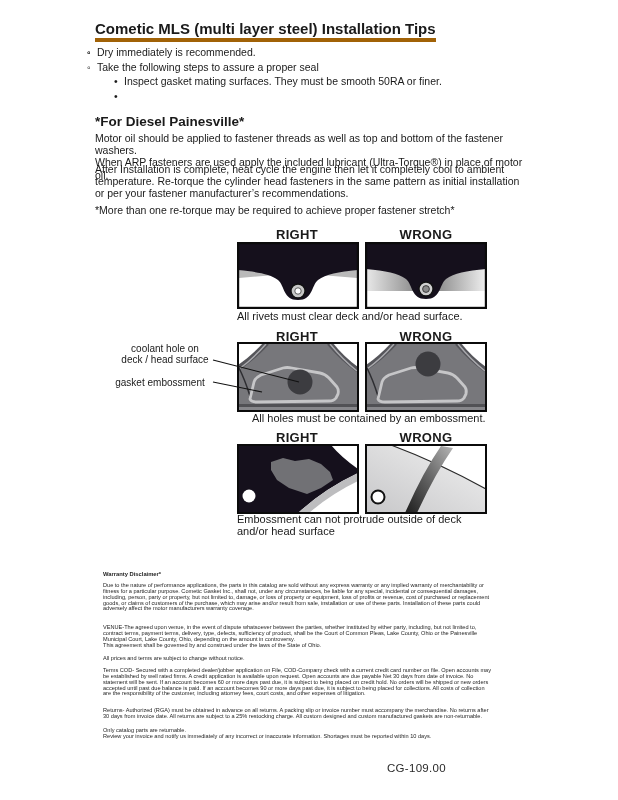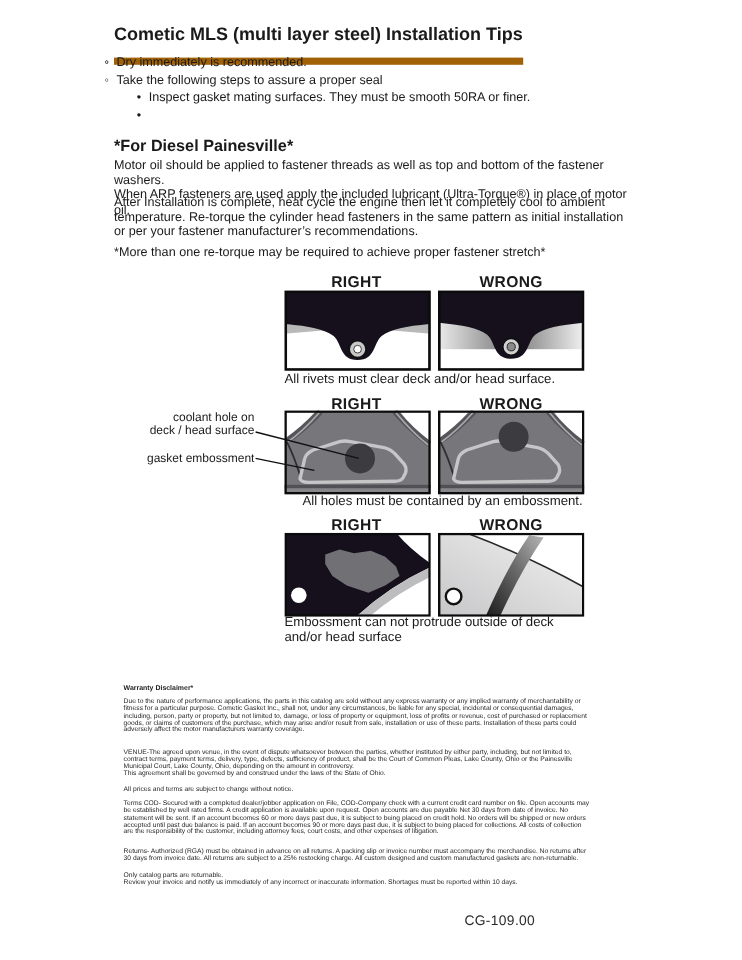--- a/index.html
+++ b/index.html
@@ -1,29 +1,29 @@
 <!DOCTYPE html>
 <html><head>
 <meta charset="utf-8">
 <style>
   html,body{margin:0;padding:0;background:#fff;}
   .page{position:relative;width:618px;height:800px;background:#ffffff;overflow:hidden;
         font-family:"Liberation Sans", sans-serif;color:#1a1a1a;}
   .abs{position:absolute;}
-  .title{font-size:15px;font-weight:bold;border-bottom:6px solid #a16207;padding-bottom:11px;white-space:nowrap;}
+  .title{font-size:15px;font-weight:bold;border-bottom:4px solid #a16207;padding-bottom:1px;white-space:nowrap;}
   .bullets{left:87px;top:45px;width:480px;font-size:10.5px;}
   .brow{position:relative;line-height:14.7px;padding-left:10px;}
   .brow.sub{margin-left:27px;}
   .bmark{position:absolute;left:0;top:0;}
   .h2{font-size:13.5px;font-weight:bold;white-space:nowrap;}
   .para{font-size:10.5px;line-height:12.2px;white-space:pre-line;width:430px;}
   .figlabel{width:122px;text-align:center;font-size:13px;font-weight:bold;letter-spacing:.3px;}
   .figcap{font-size:11px;line-height:11.5px;white-space:pre-line;width:300px;}
   .figbox svg{display:block;}
-  .ann{font-size:10px;line-height:10.8px;text-align:right;white-space:pre-line;}
+  .ann{font-size:10px;line-height:10.8px;text-align:center;white-space:pre-line;}
   .smallprint{font-size:5.6px;line-height:5.85px;white-space:pre-line;width:437px;color:#1f1f1f;}
   .smallhead{font-size:5.8px;font-weight:bold;color:#1f1f1f;}
   .code{font-size:11.5px;letter-spacing:.3px;color:#2a2a2a;}
 </style>
 </head>
 <body>
 
 <div class="page">
 
   <div class="abs title" style="left:95px;top:20px;">Cometic MLS (multi layer steel) Installation Tips</div>

